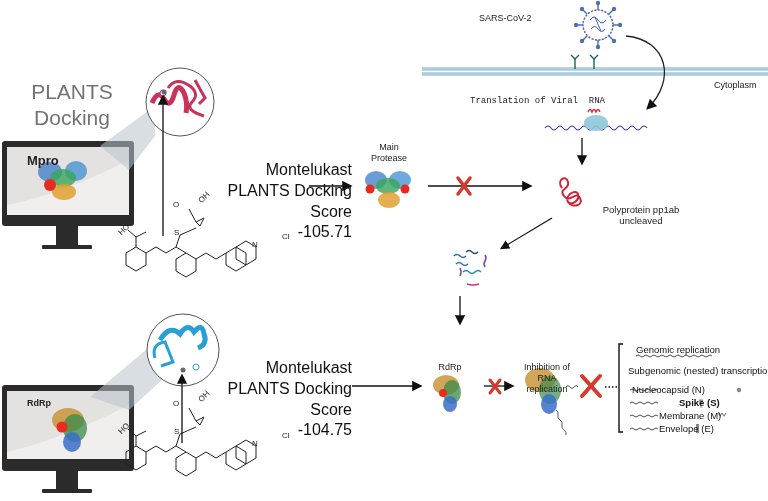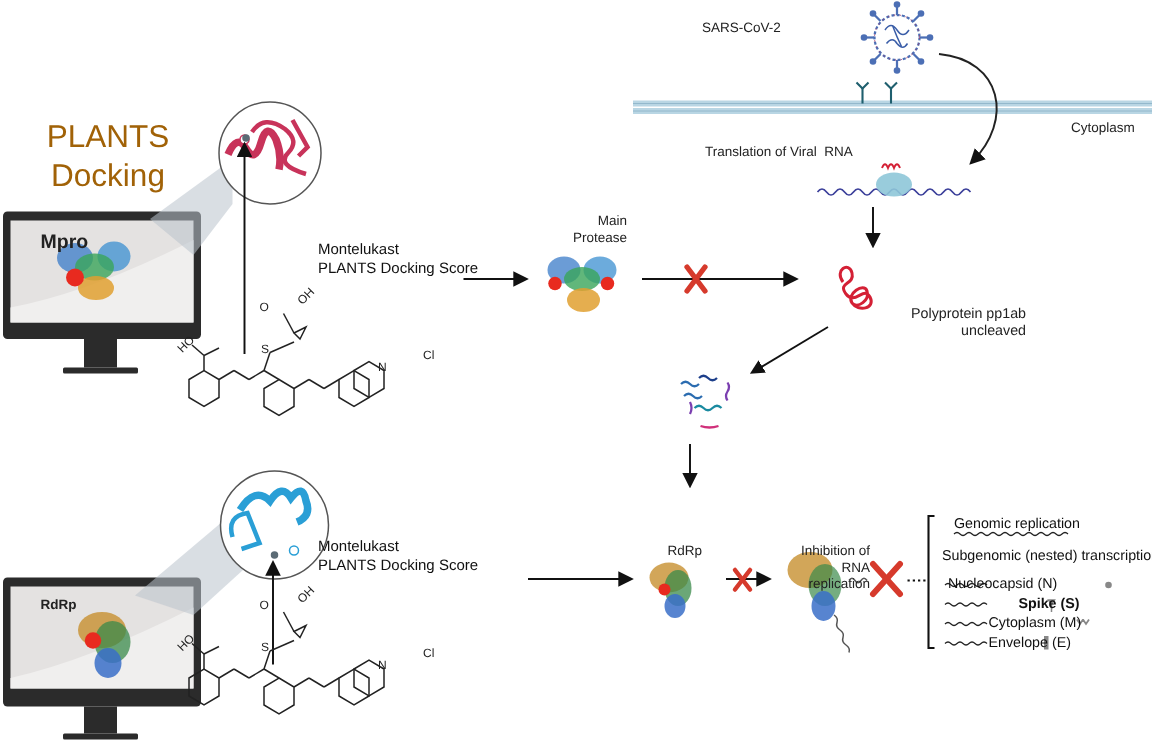--- a/index.html
+++ b/index.html
@@ -1,20 +1,20 @@
 <!DOCTYPE html>
 <html><head>
 <meta charset="utf-8">
 <style>
   html,body{margin:0;padding:0;background:#fff;}
   body{width:768px;height:501px;position:relative;overflow:hidden;font-family:"Liberation Sans",sans-serif;color:#222;}
   .abs{position:absolute;}
-  .lbl{position:absolute;font-size:9px;text-align:right;line-height:1.2;color:#222;}
-  .score{position:absolute;font-size:10px;text-align:left;line-height:1.3;color:#111;}
-  .title{position:absolute;font-size:21px;text-align:center;line-height:1.25;color:#a16207;}
+  .lbl{position:absolute;font-size:9px;text-align:center;line-height:1.2;color:#222;}
+  .score{position:absolute;font-size:16px;text-align:right;line-height:1.3;color:#111;}
+  .title{position:absolute;font-size:21px;text-align:center;line-height:1.25;color:#737373;}
   svg{position:absolute;left:0;top:0;}
   .gene{position:absolute;font-size:9.5px;white-space:nowrap;color:#111;}
 </style>
 </head>
 <body>
 
 <svg width="768" height="501" viewBox="0 0 768 501">
   <defs>
     <marker id="ah" markerWidth="8" markerHeight="8" refX="6" refY="4" orient="auto">
       <path d="M0,0 L8,4 L0,8 z" fill="#111"></path>
@@ -238,52 +238,54 @@
   <div>PLANTS</div>
   <div>Docking</div>
 </div>
 
 <div class="abs" style="left:27px;top:153px;font-size:13px;font-weight:bold;">Mpro</div>
 <div class="abs" style="left:27px;top:398px;font-size:9px;font-weight:bold;">RdRp</div>
 
 <div class="score" style="left:212px;top:160px;width:140px;">
   <div>Montelukast</div>
   <div>PLANTS Docking Score</div>
+  <div>-105.71</div>
 </div>
 <div class="score" style="left:212px;top:358px;width:140px;">
   <div>Montelukast</div>
   <div>PLANTS Docking Score</div>
+  <div>-104.75</div>
 </div>
 
 <div class="lbl" style="left:360px;top:142px;width:58px;">
   <div>Main</div>
   <div>Protease</div>
 </div>
 <div class="lbl" style="left:432px;top:362px;width:36px;">RdRp</div>
 
-<div class="lbl" style="left:468px;top:13px;text-align:left;">SARS-CoV-2</div>
+<div class="lbl" style="left:479px;top:13px;text-align:left;">SARS-CoV-2</div>
 <div class="lbl" style="left:714px;top:80px;text-align:left;">Cytoplasm</div>
-<div class="lbl" style="left:470px;top:96px;text-align:center;white-space:pre;">Translation of Viral  RNA</div>
+<div class="lbl" style="left:470px;top:96px;text-align:center;white-space:pre;font-family:Liberation Mono, monospace;">Translation of Viral  RNA</div>
 
 <div class="lbl" style="left:598px;top:204px;width:86px;font-size:9.5px;">
   <div>Polyprotein pp1ab</div>
   <div>uncleaved</div>
 </div>
 
 <div class="lbl" style="left:514px;top:334px;width:66px;margin-top:28px;">
   <div>Inhibition of</div>
   <div>RNA</div>
   <div>replication</div>
 </div>
 
 <div class="gene" style="left:636px;top:344px;">Genomic replication</div>
 <div class="gene" style="left:628px;top:365px;">Subgenomic (nested) transcription</div>
 <div class="gene" style="left:632px;top:384px;text-align:right;">Nucleocapsid (N)</div>
 <div class="gene" style="left:679px;top:397px;font-weight:bold;">Spike (S)</div>
-<div class="gene" style="left:659px;top:410px;">Cytoplasm (M)</div>
+<div class="gene" style="left:659px;top:410px;">Membrane (M)</div>
 <div class="gene" style="left:659px;top:423px;">Envelope (E)</div>
 
 <div class="abs" style="left:118px;top:225px;font-size:8px;transform:rotate(-45deg);">HO</div>
 <div class="abs" style="left:174px;top:228px;font-size:8px;">S</div>
 <div class="abs" style="left:173px;top:200px;font-size:8px;">O</div>
 <div class="abs" style="left:198px;top:193px;font-size:8px;transform:rotate(-45deg);">OH</div>
 <div class="abs" style="left:252px;top:240px;font-size:8px;">N</div>
 <div class="abs" style="left:282px;top:232px;font-size:8px;">Cl</div>
 
 <div class="abs" style="left:118px;top:424px;font-size:8px;transform:rotate(-45deg);">HO</div>

